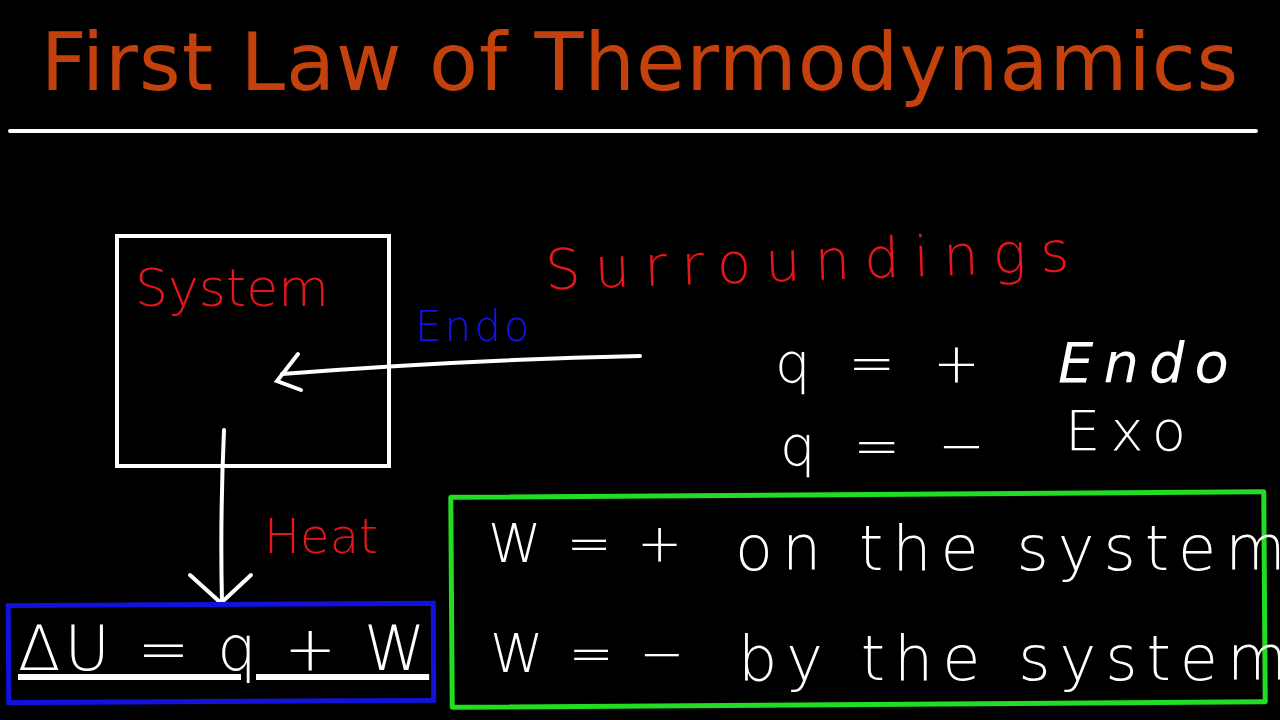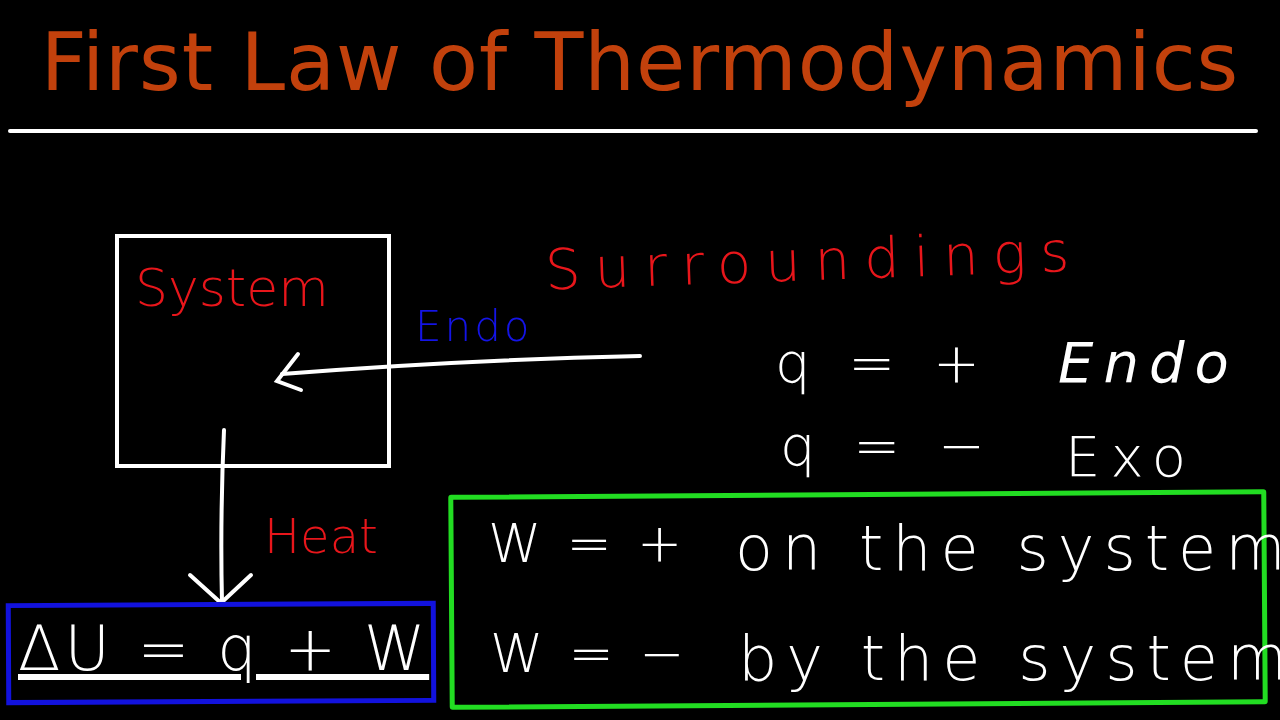--- a/index.html
+++ b/index.html
@@ -38,21 +38,21 @@
   </g>
   <g fill="none" stroke="#fff" stroke-width="4" stroke-linecap="round">
     <path d="M224 430 Q220 520 222 602"></path>
     <path d="M190 575 L221 603 L251 575"></path>
   </g>
 </svg>
 
 <div class="abs hand white" style="left:775px;top:330px;font-size:56px;letter-spacing:10px;">q = +</div>
 <div class="abs hand white" style="left:1058px;top:330px;font-size:56px;letter-spacing:10px;font-style:italic;">Endo</div>
 <div class="abs hand white" style="left:780px;top:413px;font-size:56px;letter-spacing:10px;">q = −</div>
-<div class="abs hand white" style="left:1065px;top:424px;font-size:56px;letter-spacing:10px;">Exo</div>
+<div class="abs hand white" style="left:1065px;top:398px;font-size:56px;letter-spacing:10px;">Exo</div>
 
 <div class="abs greenbox"></div>
 <div class="abs hand white" style="left:488px;top:512px;font-size:54px;letter-spacing:4px;">W = +</div>
 <div class="abs hand white" style="left:735px;top:512px;font-size:62px;letter-spacing:9px;">on the system</div>
 <div class="abs hand white" style="left:490px;top:622px;font-size:54px;letter-spacing:4px;">W = −</div>
 <div class="abs hand white" style="left:738px;top:622px;font-size:62px;letter-spacing:9px;">by the system</div>
 
 <div class="abs bluebox"></div>
 <div class="abs hand white" style="left:18px;top:612px;font-size:62px;letter-spacing:4px;text-decoration:underline;">ΔU = q + W</div>
 

